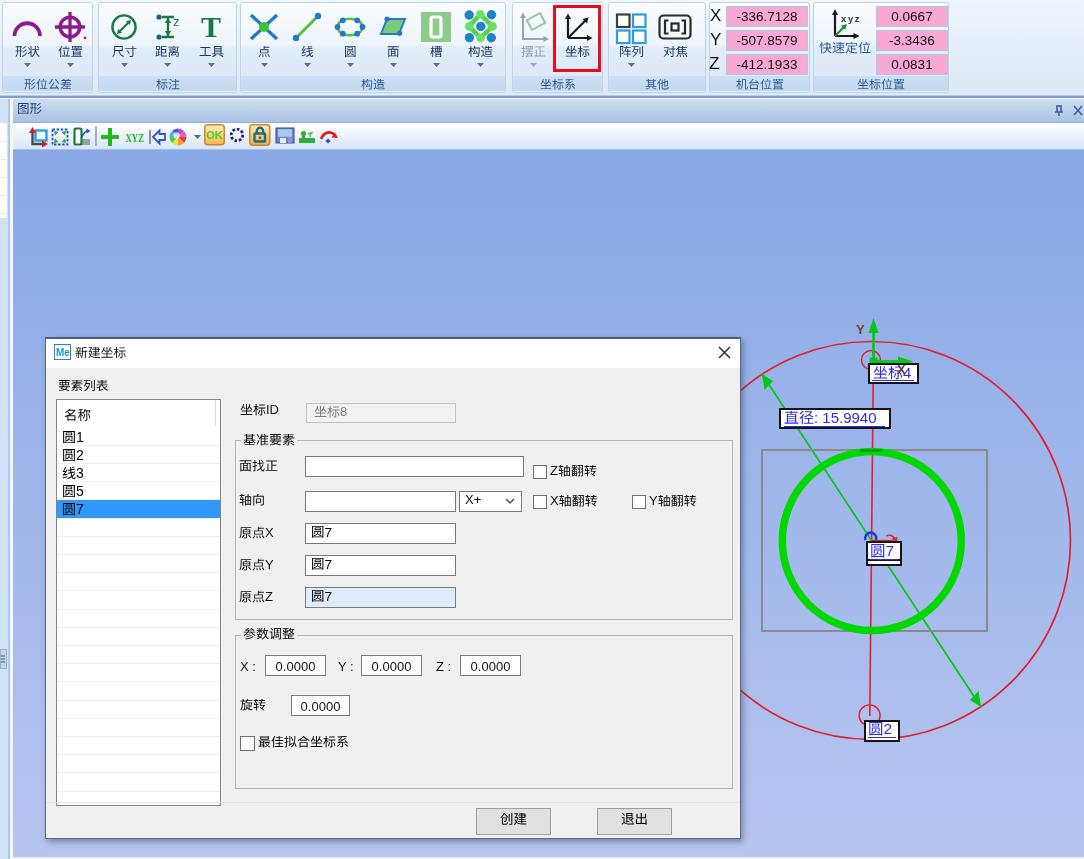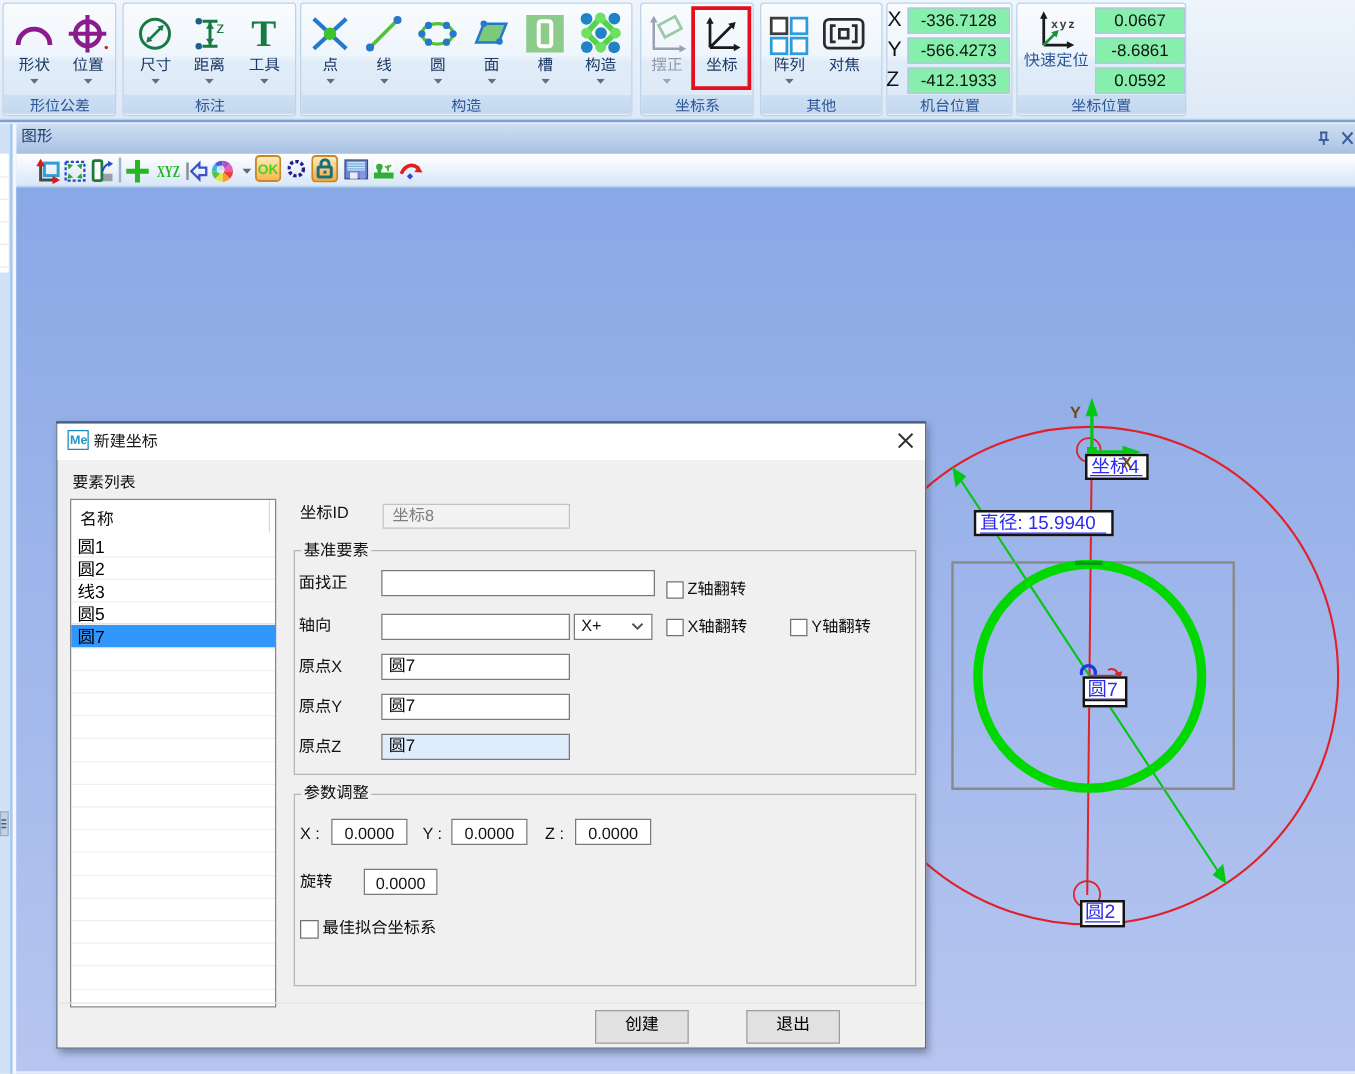--- a/index.html
+++ b/index.html
@@ -1,20 +1,20 @@
 <!DOCTYPE html>
 <html><head><meta charset="utf-8"><style>
 *{margin:0;padding:0;box-sizing:border-box}
 html,body{width:1084px;height:859px;overflow:hidden;font-family:"Liberation Sans",sans-serif}
 .ab{position:absolute}
 #page{position:relative;width:1084px;height:859px;background:#dde9f6}
 .grp{position:absolute;top:2px;height:91px;border:1px solid #bdd3ea;border-radius:3px;
 background:linear-gradient(#fafcfe 0%,#eef5fc 46%,#e0ecf8 52%,#dde9f6 88%,#e6eff9 100%)}
 .grplabel{position:absolute;left:1px;right:1px;bottom:1px;height:15px;background:linear-gradient(#cddff3,#c3d8ef);border-radius:0 0 2px 2px}
-.val{position:absolute;background:#86efac;border:1px solid #aec6e0;height:21px;font-size:13.5px;color:#111;text-align:center;line-height:19px}
+.val{position:absolute;background:#f9a8d4;border:1px solid #aec6e0;height:21px;font-size:13.5px;color:#111;text-align:center;line-height:19px}
 .cb{position:absolute;width:14px;height:14px;background:#fff;border:1px solid #707070}
 </style></head><body>
 <div id="page">
     <svg width="0" height="0" style="position:absolute">
       <defs>
         <path id="g4ed6" d="M398 740V476L271 427L300 360L398 398V72C398 -38 433 -67 554 -67C581 -67 787 -67 815 -67C926 -67 951 -22 963 117C941 122 911 135 893 147C885 29 875 2 813 2C769 2 591 2 556 2C485 2 472 14 472 72V427L620 485V143H691V512L847 573C846 416 844 312 837 285C830 259 820 255 802 255C790 255 753 254 726 256C735 238 742 208 744 186C775 185 818 186 846 193C877 201 898 220 906 266C915 309 918 453 918 635L922 648L870 669L856 658L847 650L691 590V838H620V562L472 505V740ZM266 836C210 684 117 534 18 437C32 420 53 382 60 365C94 401 128 442 160 487V-78H234V603C273 671 308 743 336 815Z"></path>
         <path id="g4f4d" d="M369 658V585H914V658ZM435 509C465 370 495 185 503 80L577 102C567 204 536 384 503 525ZM570 828C589 778 609 712 617 669L692 691C682 734 660 797 641 847ZM326 34V-38H955V34H748C785 168 826 365 853 519L774 532C756 382 716 169 678 34ZM286 836C230 684 136 534 38 437C51 420 73 381 81 363C115 398 148 439 180 484V-78H255V601C294 669 329 742 357 815Z"></path>
         <path id="g4f73" d="M268 836C216 685 131 535 39 437C53 420 75 381 82 363C111 396 140 433 167 474V-80H241V597C278 667 312 741 338 815ZM594 840V709H376V638H594V495H328V423H940V495H670V638H895V709H670V840ZM594 384V269H356V198H594V30H294V-42H960V30H670V198H912V269H670V384Z"></path>
         <path id="g516c" d="M324 811C265 661 164 517 51 428C71 416 105 389 120 374C231 473 337 625 404 789ZM665 819 592 789C668 638 796 470 901 374C916 394 944 423 964 438C860 521 732 681 665 819ZM161 -14C199 0 253 4 781 39C808 -2 831 -41 848 -73L922 -33C872 58 769 199 681 306L611 274C651 224 694 166 734 109L266 82C366 198 464 348 547 500L465 535C385 369 263 194 223 149C186 102 159 72 132 65C143 43 157 3 161 -14Z"></path>
         <path id="g5176" d="M573 65C691 21 810 -33 880 -76L949 -26C871 15 743 71 625 112ZM361 118C291 69 153 11 45 -21C61 -36 83 -62 94 -78C202 -43 339 15 428 71ZM686 839V723H313V839H239V723H83V653H239V205H54V135H946V205H761V653H922V723H761V839ZM313 205V315H686V205ZM313 653H686V553H313ZM313 488H686V379H313Z"></path>
@@ -314,38 +314,38 @@
     <svg class="ab" style="left:710px;top:7px;" width="11" height="21" viewBox="0 0 11 21">
       <text x="0.0" y="13.6" font-family="Liberation Sans" font-size="17px" font-weight="normal" fill="#111">X</text>
     </svg>
     <svg class="ab" style="left:710px;top:31px;" width="11" height="21" viewBox="0 0 11 21">
       <text x="0.0" y="13.6" font-family="Liberation Sans" font-size="17px" font-weight="normal" fill="#111">Y</text>
     </svg>
     <svg class="ab" style="left:709px;top:55px;" width="10" height="21" viewBox="0 0 10 21">
       <text x="0.0" y="13.6" font-family="Liberation Sans" font-size="17px" font-weight="normal" fill="#111">Z</text>
     </svg>
     <div class="val" style="left:726px;top:6px;width:82px">-336.7128</div>
-    <div class="val" style="left:726px;top:30px;width:82px">-566.4273</div>
+    <div class="val" style="left:726px;top:30px;width:82px">-507.8579</div>
     <div class="val" style="left:726px;top:54px;width:82px">-412.1933</div>
     <svg class="ab" style="left:828px;top:5px" width="36" height="36" viewBox="0 0 36 36">
       <path d="M7,9 V31 M7,31 H26" stroke="#1a1a1a" stroke-width="2.2" fill="none"></path>
       <path d="M7,4 l-3,6 h6 Z M31.5,31 l-6,-3 v6 Z" fill="#1a1a1a"></path>
       <path d="M7,31 L15.5,22.5" stroke="#15923a" stroke-width="2.2"></path>
       <path d="M19,19 l-6,1.8 4.2,4.2 Z" fill="#15923a"></path>
       <text x="13" y="17" font-family="Liberation Sans" font-size="9.5" font-weight="bold" letter-spacing="1.6" fill="#3a3a3a">xyz</text>
     </svg>
     <svg class="ab" style="left:819px;top:42px;" width="52" height="16" viewBox="0 0 52 16">
       <use href="#g5feb" transform="translate(0.0,10.4) scale(0.0130,-0.0130)" fill="#2b5796"></use>
       <use href="#g901f" transform="translate(13.0,10.4) scale(0.0130,-0.0130)" fill="#2b5796"></use>
       <use href="#g5b9a" transform="translate(26.0,10.4) scale(0.0130,-0.0130)" fill="#2b5796"></use>
       <use href="#g4f4d" transform="translate(39.0,10.4) scale(0.0130,-0.0130)" fill="#2b5796"></use>
     </svg>
     <div class="val" style="left:876px;top:6px;width:72px">0.0667</div>
-    <div class="val" style="left:876px;top:30px;width:72px">-8.6861</div>
-    <div class="val" style="left:876px;top:54px;width:72px">0.0592</div>
+    <div class="val" style="left:876px;top:30px;width:72px">-3.3436</div>
+    <div class="val" style="left:876px;top:54px;width:72px">0.0831</div>
     <div class="ab" style="left:13px;top:99px;width:1071px;height:24px;background:linear-gradient(#cfdff2,#a9c2e4);border-bottom:1px solid #8fb0d8"></div>
     <svg class="ab" style="left:17px;top:103px;" width="25" height="16" viewBox="0 0 25 16">
       <use href="#g56fe" transform="translate(0.0,10.0) scale(0.0125,-0.0125)" fill="#1e3a70"></use>
       <use href="#g5f62" transform="translate(12.5,10.0) scale(0.0125,-0.0125)" fill="#1e3a70"></use>
     </svg>
     <svg class="ab" style="left:1053px;top:104px" width="30" height="13">
       <g stroke="#3b5e9e" stroke-width="1.6" fill="none">
         <path d="M3,2 h6 M4,2 v6 M8,2 v6 M2,8 h8 M6,8 v4"></path>
         <path d="M21,2 l8,9 M29,2 l-8,9"></path>
       </g>

